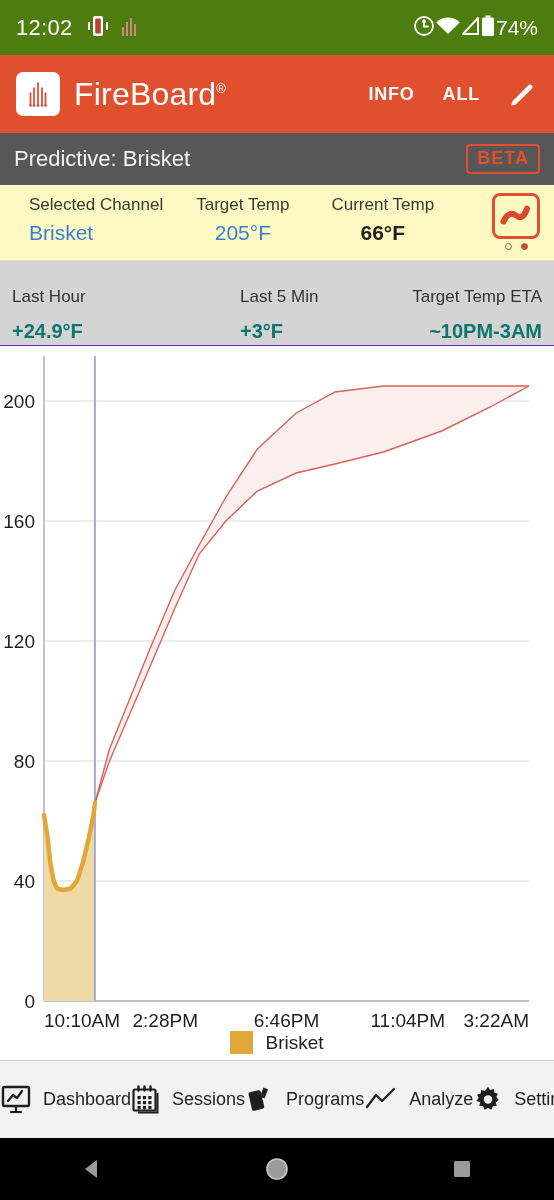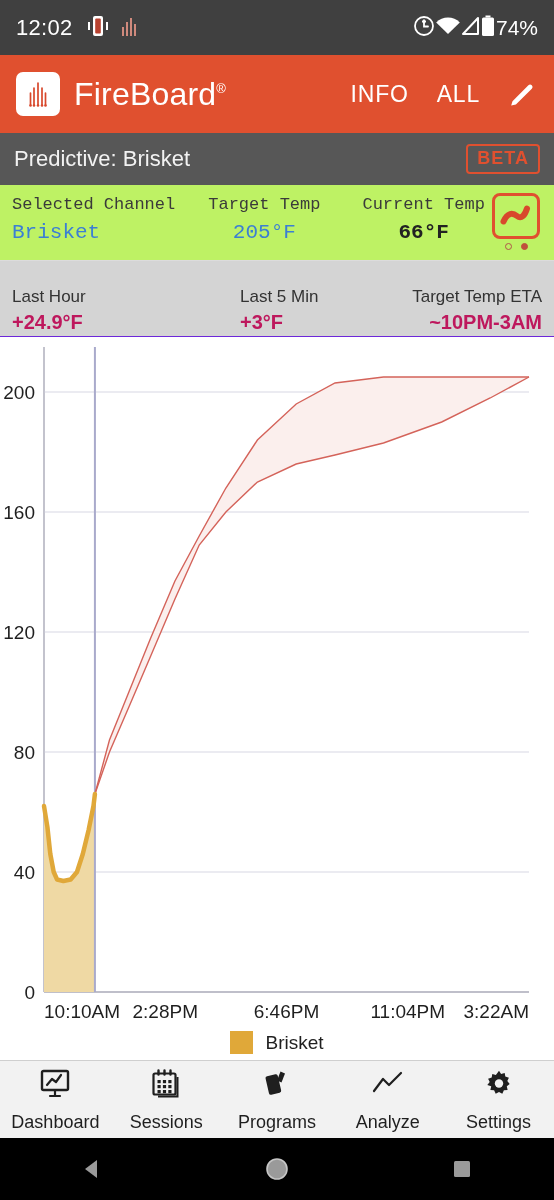--- a/index.html
+++ b/index.html
@@ -6,21 +6,21 @@
   html, body {
     width: 554px; height: 1200px;
     background: #ffffff;
     font-family: "Liberation Sans", sans-serif;
     overflow: hidden;
   }
   #app { width: 554px; height: 1200px; position: relative; display: flex; flex-direction: column; }
 
   
   .statusbar {
-    height: 55px; background: #404040; color: #fff;
+    height: 55px; background: #4d7c0f; color: #fff;
     display: flex; align-items: center; padding: 0 16px;
     flex: 0 0 55px;
   }
   .sb-time { font-size: 22px; font-weight: 400; letter-spacing: .3px; }
   .sb-left-icons { display: flex; align-items: center; gap: 12px; margin-left: 14px; }
   .sb-right { margin-left: auto; display: flex; align-items: center; }
   .sb-batt-pct { font-size: 21px; font-weight: 500; margin-left: 1px; }
 
   
   .appbar {
@@ -29,40 +29,40 @@
     flex: 0 0 78px;
   }
   .logo-box {
     width: 44px; height: 44px; background: #fff; border-radius: 7px;
     display: flex; align-items: center; justify-content: center;
     flex: 0 0 44px;
   }
   .brand { font-size: 32px; font-weight: 400; margin-left: 14px; letter-spacing: .2px; position: relative; }
   .brand .reg { font-size: 13px; vertical-align: super; }
   .appbar-actions { margin-left: auto; display: flex; align-items: center; gap: 28px; }
-  .appbar-btn { font-size: 23px; font-weight: 400; letter-spacing: .8px; color: #fff; }
+  .appbar-btn { font-size: 18px; font-weight: 700; letter-spacing: .8px; color: #fff; }
   .pencil { width: 30px; height: 30px; display: flex; align-items: center; justify-content: center; }
 
   
   .predbar {
     height: 52px; background: #575757; color: #f2f2f2;
     display: flex; align-items: center; padding: 0 14px;
     flex: 0 0 52px;
     gap: 20px;
   }
   .pred-title { font-size: 22px; font-weight: 400; }
   .beta {
     margin-left: auto; border: 2px solid #e0502f; color: #e0502f;
     border-radius: 4px; padding: 2px 9px 3px; font-size: 18px; font-weight: 700; letter-spacing: 1px;
   }
 
   
   .infopanel {
-    background: #bef264; flex: 0 0 76px; display: flex; align-items: flex-start;
-    padding: 9px 0 0 0; border-bottom: 1px solid #dcdcdc; position: relative; font-family: Liberation Mono, monospace;
+    background: #fef9c3; flex: 0 0 76px; display: flex; align-items: flex-start;
+    padding: 9px 0 0 17px; border-bottom: 1px solid #dcdcdc; position: relative;
   }
   .infocell { display: flex; flex-direction: column; }
   .infocell .lbl { font-size: 17px; color: #3a3a3a; font-weight: 400; line-height: 1.35; }
   .infocell .val { font-size: 21px; line-height: 1.35; margin-top: 2px; }
   .cell-chan { margin-left: 12px; }
   .cell-chan .val { color: #3b7fd4; font-weight: 400; }
   .cell-target { margin-left: 33px; align-items: center; }
   .cell-target .val { color: #3b7fd4; font-weight: 400; }
   .cell-current { margin-left: 42px; align-items: center; }
   .cell-current .val { color: #222; font-weight: 700; }
@@ -77,42 +77,42 @@
   .dot { width: 7px; height: 7px; border-radius: 50%; border: 1.5px solid #b0564a; }
   .dot.filled { background: #c0503c; border-color: #c0503c; }
 
   
   .statsrow {
     background: #d4d4d4; flex: 0 0 63px; display: flex; align-items: flex-start;
     padding-top: 25px; position: relative; border-bottom: 1px solid #6d28d9;
   }
   .statcell { display: flex; flex-direction: column; }
   .statcell .lbl { font-size: 17px; color: #333; line-height: 1.3; }
-  .statcell .val { font-size: 20px; font-weight: 700; color: #be185d; line-height: 1.35; margin-top: 1px; }
+  .statcell .val { font-size: 20px; font-weight: 700; color: #0f766e; line-height: 1.35; margin-top: 10px; }
   .stat-hour { margin-left: 12px; }
   .stat-5min { position: absolute; left: 240px; }
   .stat-eta { position: absolute; right: 12px; text-align: right; align-items: flex-end; }
 
   
   .chartwrap { flex: 1 1 auto; position: relative; background: #fff; }
   .chartwrap svg { display: block; }
   .legend {
     position: absolute; left: 0; right: 0; bottom: 6px;
     display: flex; align-items: center; justify-content: center; gap: 12px;
   }
   .legend-swatch { width: 23px; height: 23px; background: #e0a839; }
   .legend-label { font-size: 19px; color: #1f1f1f; }
 
   
   .bottomnav {
     flex: 0 0 78px; background: #f2f2f2; border-top: 1px solid #cfcfcf;
     display: flex; align-items: center;
   }
   .navitem {
-    flex: 1 1 0; display: flex; flex-direction: column; align-items: center; justify-content: center; gap: 11px;
+    flex: 1 1 0; display: flex; flex-direction: row; align-items: center; justify-content: center; gap: 11px;
   }
   .navicon { height: 34px; display: flex; align-items: center; justify-content: center; }
   .navlabel { font-size: 18px; color: #1f1f1f; }
 
   
   .sysnav {
     flex: 0 0 62px; background: #000; display: flex; align-items: center; justify-content: space-around;
   }
   .sys-btn { display: flex; align-items: center; justify-content: center; width: 70px; height: 40px; }
 </style>

